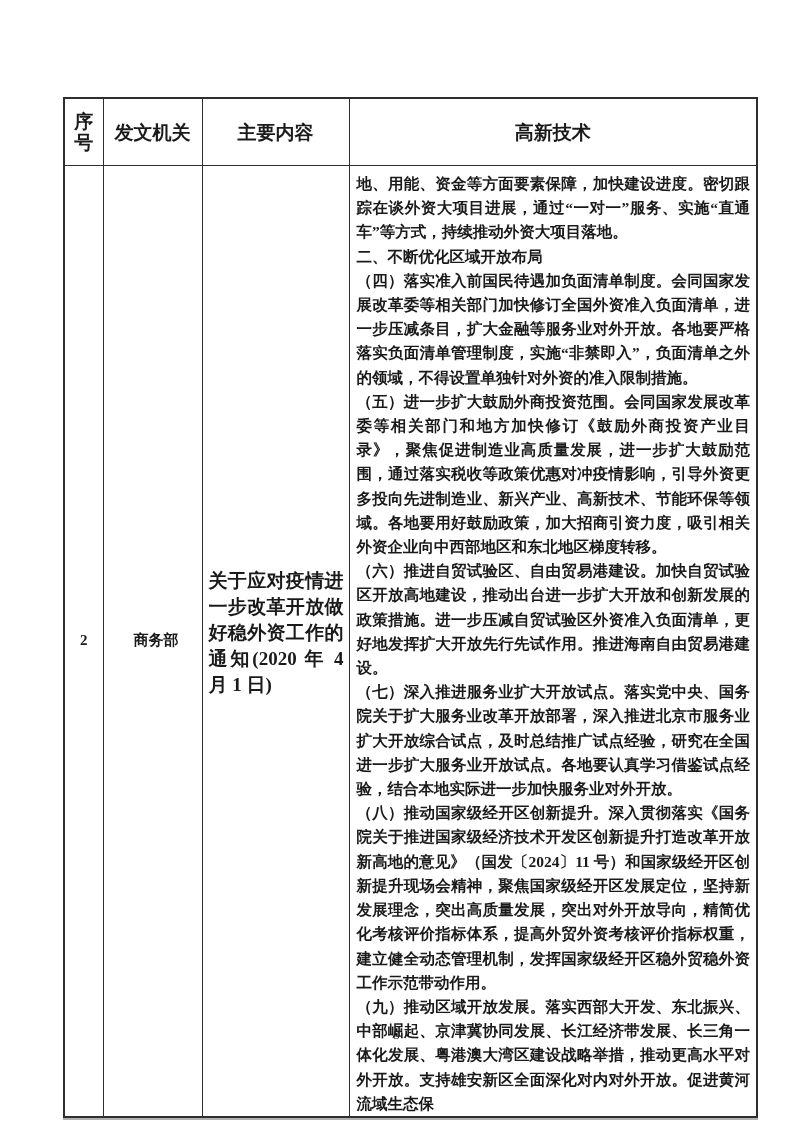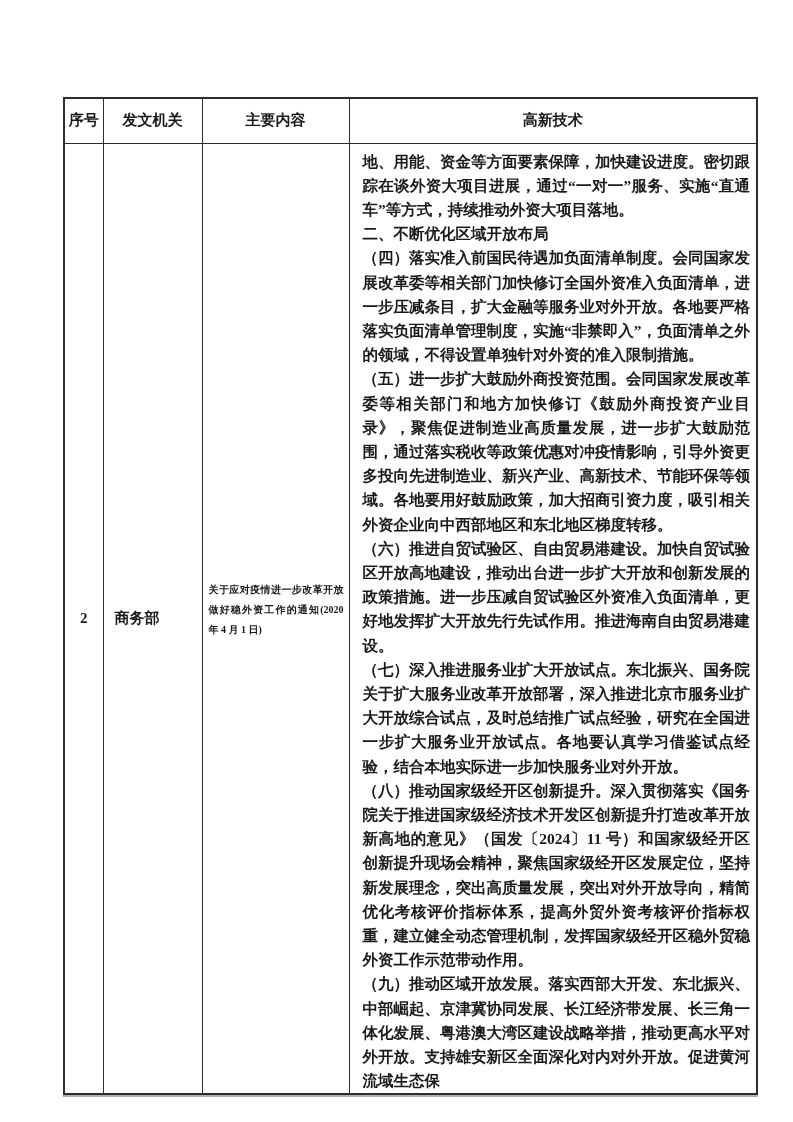--- a/index.html
+++ b/index.html
@@ -29,47 +29,47 @@
   }
   .doc-table th,
   .doc-table td {
     border: 1px solid #2e2e2e;
     font-weight: 700;
   }
   .doc-table thead tr {
     height: 45px;
   }
   .doc-table th {
-    font-size: 15px;
+    font-size: 19px;
     line-height: 21px;
     text-align: center;
     vertical-align: middle;
-    padding: 2px 2px;
+    padding: 12px 2px;
   }
   td.cell-index {
     text-align: center;
     vertical-align: middle;
     font-size: 15px;
   }
   td.cell-agency {
     vertical-align: middle;
     font-size: 15px;
     padding: 0 4px 0 11px;
-    text-align: left;
+    text-align: center;
   }
   td.cell-doctitle {
     vertical-align: middle;
-    font-size: 10px;
-    line-height: 20px;
+    font-size: 19px;
+    line-height: 26px;
     padding: 0 5px 16px 6px;
     text-align: justify;
   }
   td.cell-content {
     vertical-align: top;
-    padding: 6px 6px 0 13px;
+    padding: 6px 6px 0 7px;
   }
   .cell-content p {
     margin: 0;
     font-size: 15.5px;
     line-height: 24.2px;
     text-align: justify;
     text-justify: inter-ideograph;
   }
   .page-number {
     position: absolute;
@@ -106,21 +106,21 @@
       <tr>
         <td class="cell-index">2</td>
         <td class="cell-agency">商务部</td>
         <td class="cell-doctitle">关于应对疫情进一步改革开放做好稳外资工作的通知(2020 年 4 月 1 日)</td>
         <td class="cell-content">
           <p>地、用能、资金等方面要素保障，加快建设进度。密切跟踪在谈外资大项目进展，通过“一对一”服务、实施“直通车”等方式，持续推动外资大项目落地。</p>
           <p>二、不断优化区域开放布局</p>
           <p>（四）落实准入前国民待遇加负面清单制度。会同国家发展改革委等相关部门加快修订全国外资准入负面清单，进一步压减条目，扩大金融等服务业对外开放。各地要严格落实负面清单管理制度，实施“非禁即入”，负面清单之外的领域，不得设置单独针对外资的准入限制措施。</p>
           <p>（五）进一步扩大鼓励外商投资范围。会同国家发展改革委等相关部门和地方加快修订《鼓励外商投资产业目录》，聚焦促进制造业高质量发展，进一步扩大鼓励范围，通过落实税收等政策优惠对冲疫情影响，引导外资更多投向先进制造业、新兴产业、高新技术、节能环保等领域。各地要用好鼓励政策，加大招商引资力度，吸引相关外资企业向中西部地区和东北地区梯度转移。</p>
           <p>（六）推进自贸试验区、自由贸易港建设。加快自贸试验区开放高地建设，推动出台进一步扩大开放和创新发展的政策措施。进一步压减自贸试验区外资准入负面清单，更好地发挥扩大开放先行先试作用。推进海南自由贸易港建设。</p>
-          <p>（七）深入推进服务业扩大开放试点。东北振兴、国务院关于扩大服务业改革开放部署，深入推进北京市服务业扩大开放综合试点，及时总结推广试点经验，研究在全国进一步扩大服务业开放试点。各地要认真学习借鉴试点经验，结合本地实际进一步加快服务业对外开放。</p>
+          <p>（七）深入推进服务业扩大开放试点。落实党中央、国务院关于扩大服务业改革开放部署，深入推进北京市服务业扩大开放综合试点，及时总结推广试点经验，研究在全国进一步扩大服务业开放试点。各地要认真学习借鉴试点经验，结合本地实际进一步加快服务业对外开放。</p>
           <p>（八）推动国家级经开区创新提升。深入贯彻落实《国务院关于推进国家级经济技术开发区创新提升打造改革开放新高地的意见》（国发〔2024〕11 号）和国家级经开区创新提升现场会精神，聚焦国家级经开区发展定位，坚持新发展理念，突出高质量发展，突出对外开放导向，精简优化考核评价指标体系，提高外贸外资考核评价指标权重，建立健全动态管理机制，发挥国家级经开区稳外贸稳外资工作示范带动作用。</p>
           <p>（九）推动区域开放发展。落实西部大开发、东北振兴、中部崛起、京津冀协同发展、长江经济带发展、长三角一体化发展、粤港澳大湾区建设战略举措，推动更高水平对外开放。支持雄安新区全面深化对内对外开放。促进黄河流域生态保</p>
         </td>
       </tr>
     </tbody>
   </table>
 
   <div class="page-number">3</div>
 
 </div>

